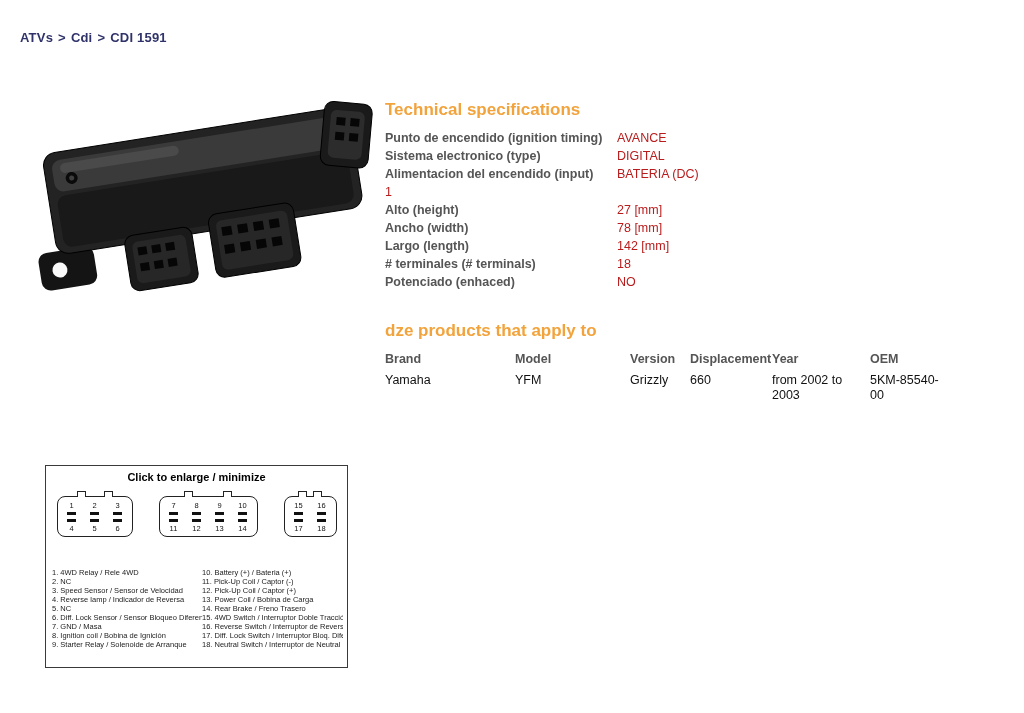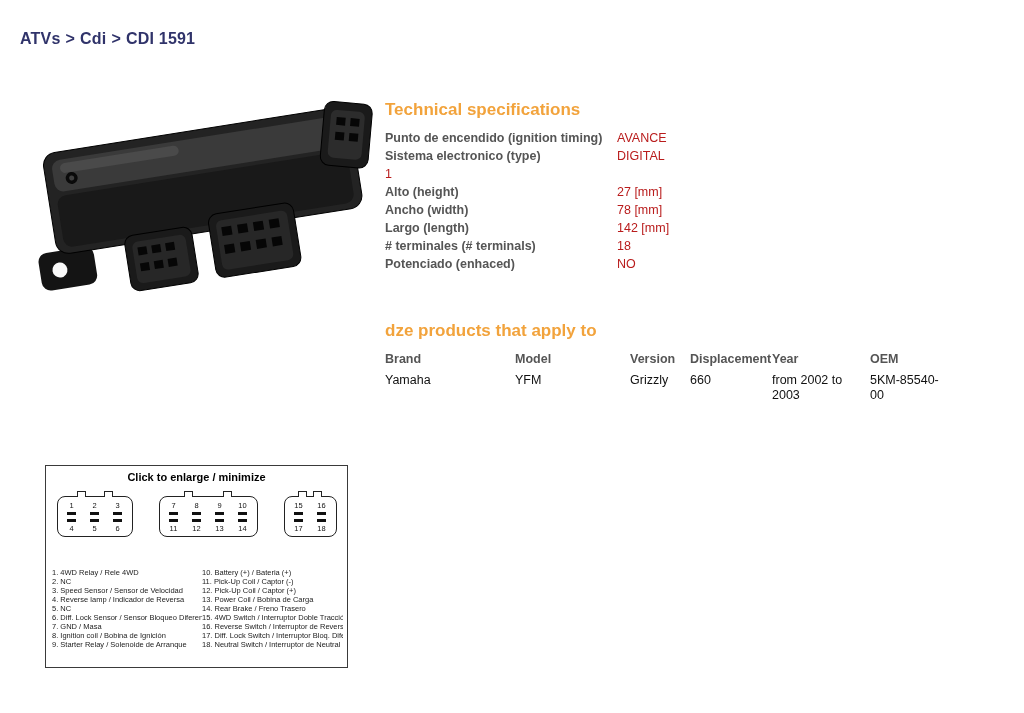--- a/index.html
+++ b/index.html
@@ -5,21 +5,21 @@
   * { margin:0; padding:0; box-sizing:border-box; }
   html,body { background:#fff; }
   .page {
     position:relative; width:1024px; height:713px; background:#ffffff;
     font-family:"Liberation Sans", sans-serif; overflow:hidden;
   }
 
   
   .breadcrumb {
     position:absolute; left:20px; top:30px;
-    font-size:16px; font-weight:bold; color:#30336a; letter-spacing:.2px;
+    font-size:13px; font-weight:bold; color:#30336a; letter-spacing:.2px;
   }
   .breadcrumb .crumb { cursor:pointer; }
   .breadcrumb .sep { margin:0 5px; }
 
   
   .product-image { position:absolute; left:22px; top:78px; width:360px; height:235px; }
 
   
   .specs { position:absolute; left:385px; top:100px; width:575px; }
   .section-title { font-size:17px; font-weight:bold; color:#F2A33C; margin-bottom:9px; }
@@ -114,20 +114,24 @@
   <div class="specs">
     <div class="section-title">Technical specifications</div>
 
     <div class="spec-row">
       <div class="spec-label">Punto de encendido (ignition timing)</div>
       <div class="spec-value">AVANCE</div>
     </div>
     <div class="spec-row">
       <div class="spec-label">Sistema electronico (type)</div>
       <div class="spec-value">DIGITAL</div>
+    </div>
+    <div class="spec-row">
+      <div class="spec-label">Alimentacion del encendido (input)</div>
+      <div class="spec-value">BATERIA (DC)</div>
     </div>
     <div class="spec-row">
       <div class="spec-value">1</div>
     </div>
     <div class="spec-row">
       <div class="spec-label">Alto (height)</div>
       <div class="spec-value">27 [mm]</div>
     </div>
     <div class="spec-row">
       <div class="spec-label">Ancho (width)</div>

